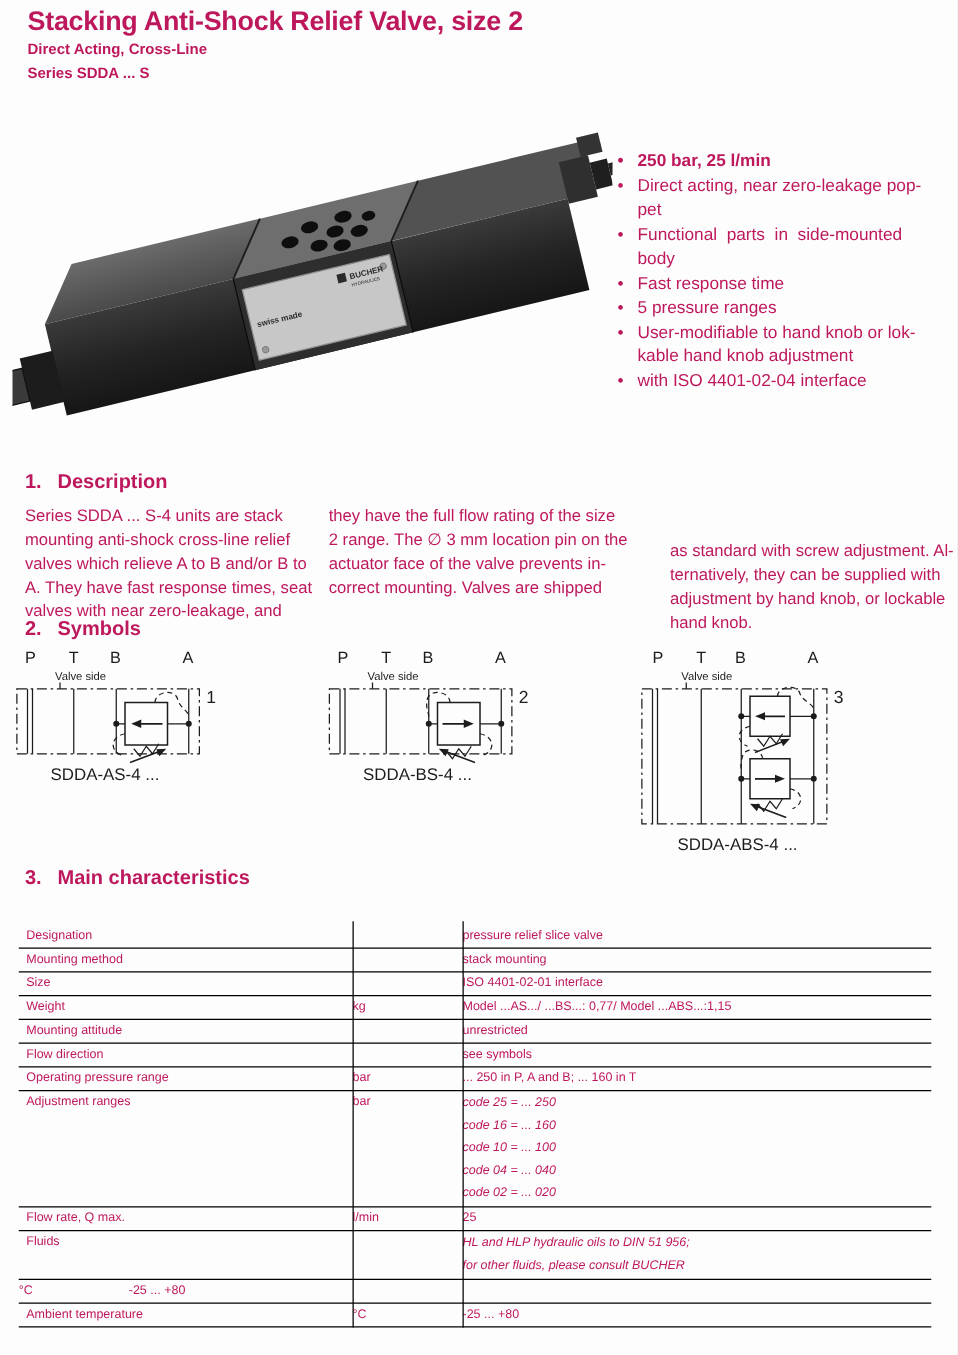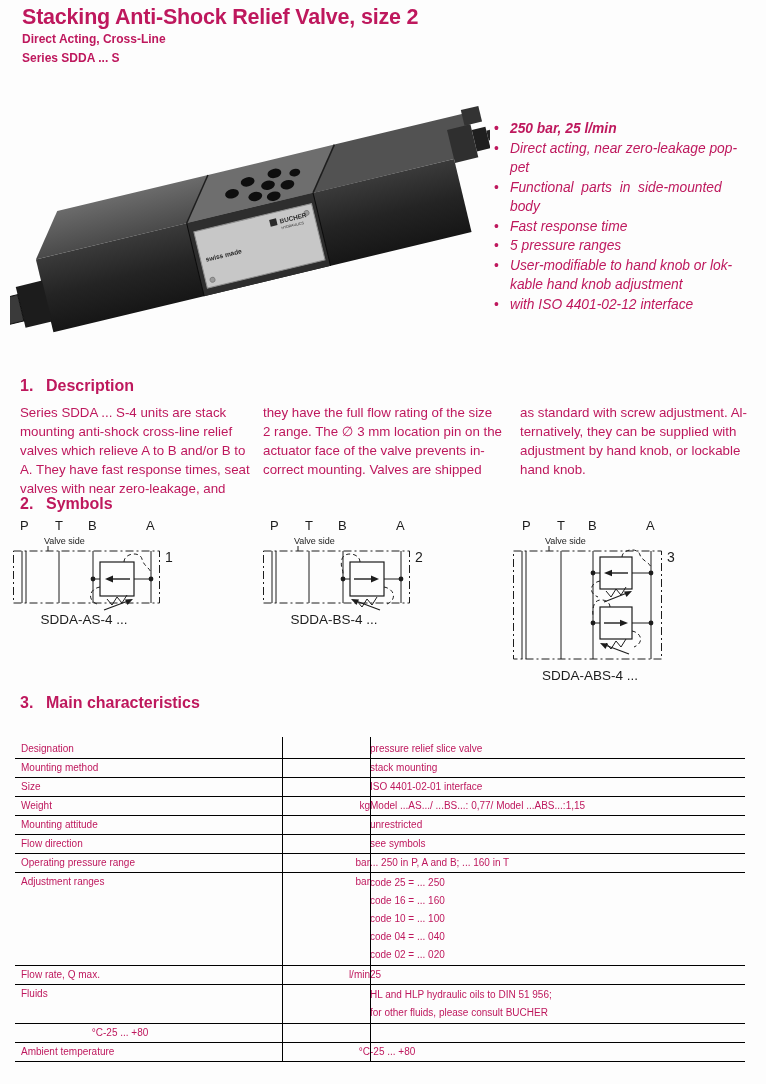--- a/index.html
+++ b/index.html
@@ -9,44 +9,44 @@
     font-family:"Liberation Sans",sans-serif;color:#be185d;
   }
   
   .header{position:absolute;top:5px;left:22px;}
   .title{font-size:21.5px;font-weight:bold;letter-spacing:-0.2px;line-height:25px;}
   .subtitle{font-size:12px;font-weight:bold;line-height:19px;}
   
   .features{position:absolute;top:119px;left:494px;width:268px;font-size:13.8px;}
   .features .li{display:flex;line-height:19.5px;}
   .features .dot{width:16px;flex:0 0 16px;}
-  .features .li-text{white-space:pre;font-style:italic;}
+  .features .li-text{white-space:pre;}
   .features .li.b0{font-weight:bold;}
   
   .sec-head{position:absolute;left:20px;font-size:16px;font-weight:bold;display:flex;}
   .sec-num{width:26px;flex:0 0 26px;}
   
   .desc-col{position:absolute;top:403px;white-space:pre;font-size:13.3px;line-height:19px;}
   .desc-col.c1{left:20px;}
   .desc-col.c2{left:263px;}
-  .desc-col.c3{left:520px;}
+  .desc-col.c3{left:536px;margin-top:28px;}
   
   .symbol{position:absolute;}
   .symbol svg text{fill:#1c1c1c;}
   
   .ctable{position:absolute;top:740px;left:15px;width:730px;font-size:10px;}
   .ctable .vline{position:absolute;top:-3px;bottom:0;width:1px;background:#000;}
   .ctable .vl1{left:267px;}
   .ctable .vl2{left:355px;}
   .trow{display:flex;border-bottom:1px solid #000;align-items:flex-start;}
   .trow>div{padding-top:1px;padding-bottom:1px;line-height:16px;}
   .trow .c1{width:267px;box-sizing:border-box;padding-left:6px;padding-right:8px;}
-  .trow .c2{width:88px;text-align:right;}
+  .trow .c2{width:88px;text-align:left;}
   .trow .c3{flex:1;padding-right:4px;white-space:pre-line;}
-  .trow.tall .c3{line-height:18px;}
+  .trow.tall .c3{line-height:18px;font-style:italic;}
   
   .photo{position:absolute;top:103px;left:10px;width:480px;height:258px;}
 </style>
 </head>
 <body>
 
 <div id="page">
 
   <div class="header">
     <div class="title">Stacking Anti-Shock Relief Valve, size 2</div>
@@ -153,21 +153,21 @@
         <span class="dot">•</span>
         <span class="li-text">5 pressure ranges</span>
       </div>
     <div class="li">
         <span class="dot">•</span>
         <span class="li-text">User-modifiable to hand knob or lok-
 kable hand knob adjustment</span>
       </div>
     <div class="li">
         <span class="dot">•</span>
-        <span class="li-text">with ISO 4401-02-12 interface</span>
+        <span class="li-text">with ISO 4401-02-04 interface</span>
       </div>
   </div>
 
   <div class="sec-head" style="top:377px;">
     <span class="sec-num">1.</span>
     <span>Description</span>
   </div>
   <div class="desc-col c1">Series SDDA ... S-4 units are stack
 mounting anti-shock cross-line relief
 valves which relieve A to B and/or B to

